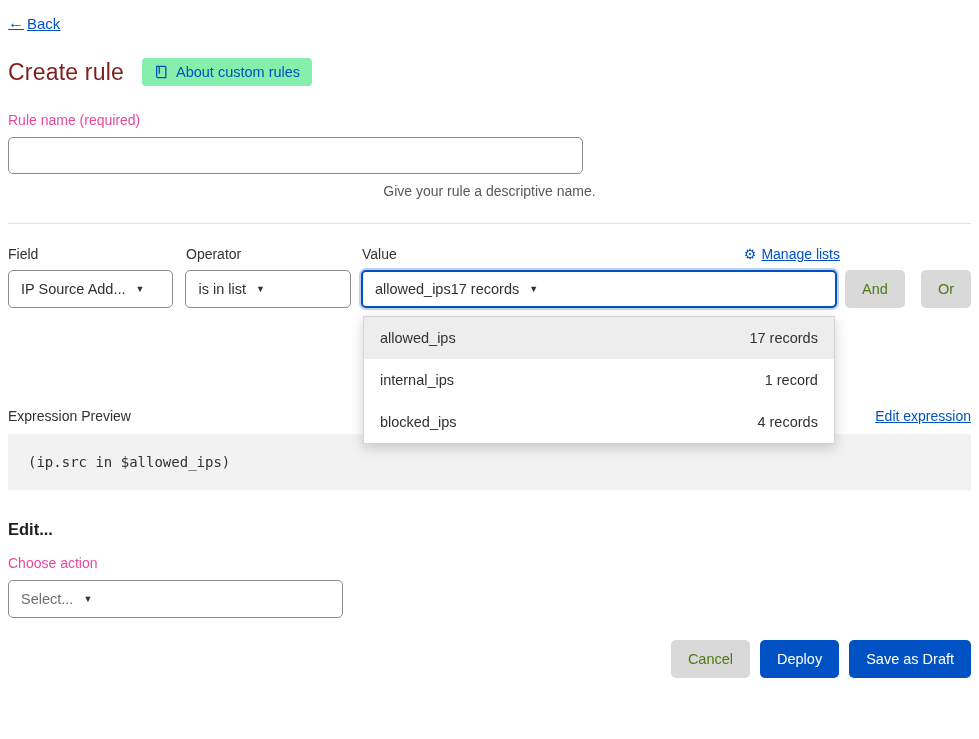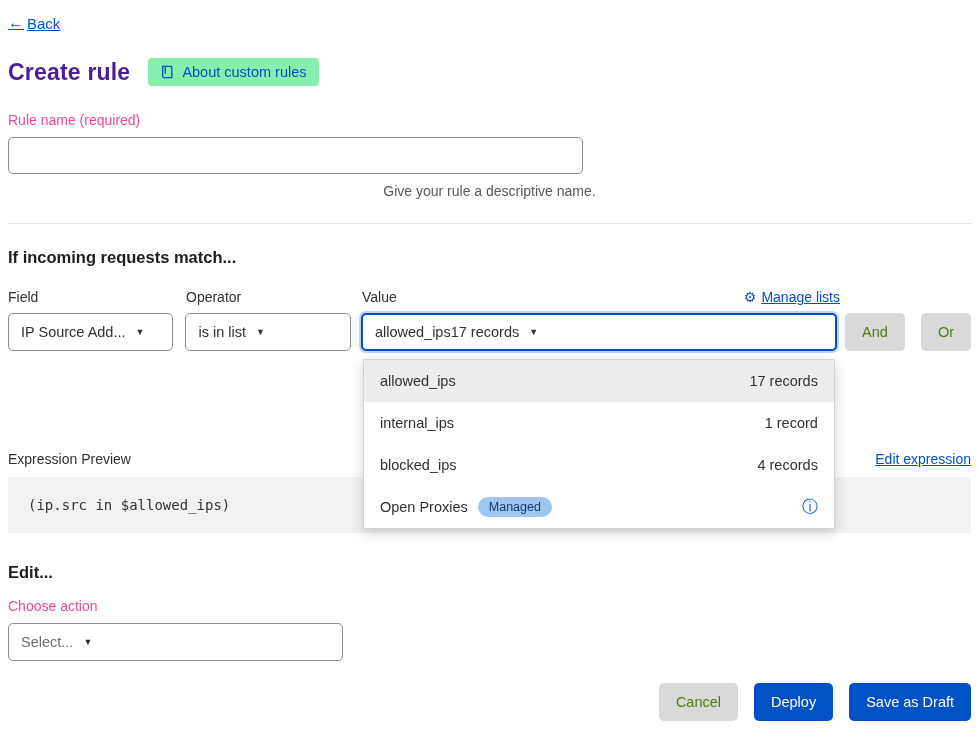--- a/index.html
+++ b/index.html
@@ -14,21 +14,21 @@
   .container { padding: 14px 8px 0 8px; position: relative; }
 
   a { color: #0051c3; cursor: pointer; }
 
   
   .back-link { display: inline-flex; align-items: center; gap: 3px; font-size: 15px; text-decoration: underline; }
   .back-arrow { text-decoration: none; font-size: 16px; }
 
   
   .title-row { display: flex; align-items: center; gap: 18px; margin-top: 26px; }
-  h1 { font-size: 23px; font-weight: 700; color: #4c1d95; letter-spacing: 0.2px; }
+  h1 { font-size: 23px; font-weight: 400; color: #7f1d1d; letter-spacing: 0.2px; }
   .about-badge {
     display: inline-flex; align-items: center; gap: 8px;
     background: #86efac; border-radius: 4px; padding: 6px 12px;
     font-size: 14.5px; text-decoration: none;
   }
   .about-badge svg { display: block; }
 
   
   .field-label { font-size: 14px; color: #ec4899; margin-top: 26px; }
   .rule-name-input {
@@ -102,21 +102,21 @@
     background: #f2f2f2; margin-top: 10px; padding: 20px 20px;
     font-family: "DejaVu Sans Mono", monospace; font-size: 14px; color: #313131;
   }
 
   
   .then-heading { margin-top: 30px; }
   .action-label { margin-top: 16px; }
   .action-select { width: 335px; margin-top: 9px; color: #6e6e6e; }
 
   
-  .footer { display: flex; justify-content: flex-end; gap: 16px; margin-top: 22px; }
+  .footer { display: flex; justify-content: flex-end; gap: 10px; margin-top: 22px; }
 </style>
 </head>
 <body>
 
 <div class="container">
 
   <a class="back-link">
     <span class="back-arrow">←</span>
     <span>Back</span>
   </a>
@@ -133,21 +133,20 @@
       <span>About custom rules</span>
     </a>
   </div>
 
   <div class="field-label">Rule name (required)</div>
   <input class="rule-name-input" type="text" value="" style="">
   <div class="help-text">Give your rule a descriptive name.</div>
 
   <hr class="divider">
 
-  <div class="section-heading">If incoming requests match...</div>
 
   <div class="cond-labels">
     <div class="c1">Field</div>
     <div class="c2">Operator</div>
     <div class="c3">
       <span>Value</span>
       <a class="manage-link">
         <span class="gear">⚙</span>
         <span class="manage-text">Manage lists</span>
       </a>
@@ -184,27 +183,20 @@
               <span>internal_ips</span>
             </span>
           <span>1 record</span>
         </div>
         <div class="dd-item">
           <span class="dd-left">
               <span>blocked_ips</span>
             </span>
           <span>4 records</span>
         </div>
-        <div class="dd-item">
-          <span class="dd-left">
-            <span>Open Proxies</span>
-            <span class="badge-managed">Managed</span>
-          </span>
-          <span class="info-icon">ⓘ</span>
-        </div>
       </div>
     </div>
     <button class="btn btn-gray and-btn">And</button>
     <button class="btn btn-gray">Or</button>
   </div>
 
   <div class="expr-head">
     <span>Expression Preview</span>
     <a class="edit-link">Edit expression</a>
   </div>

